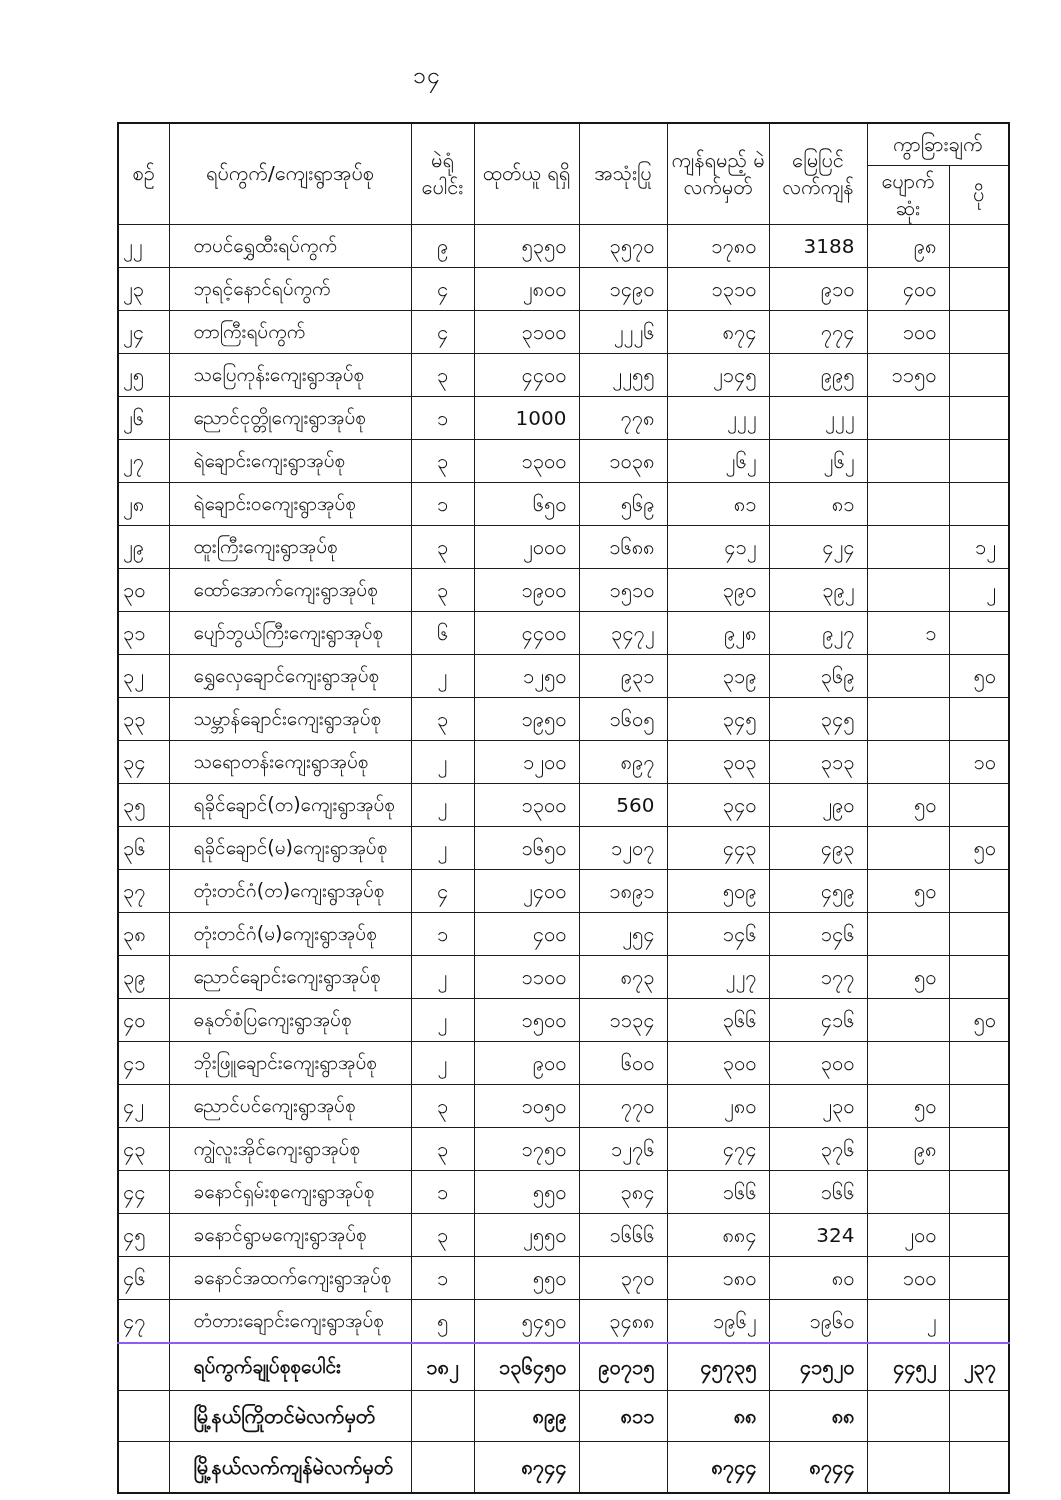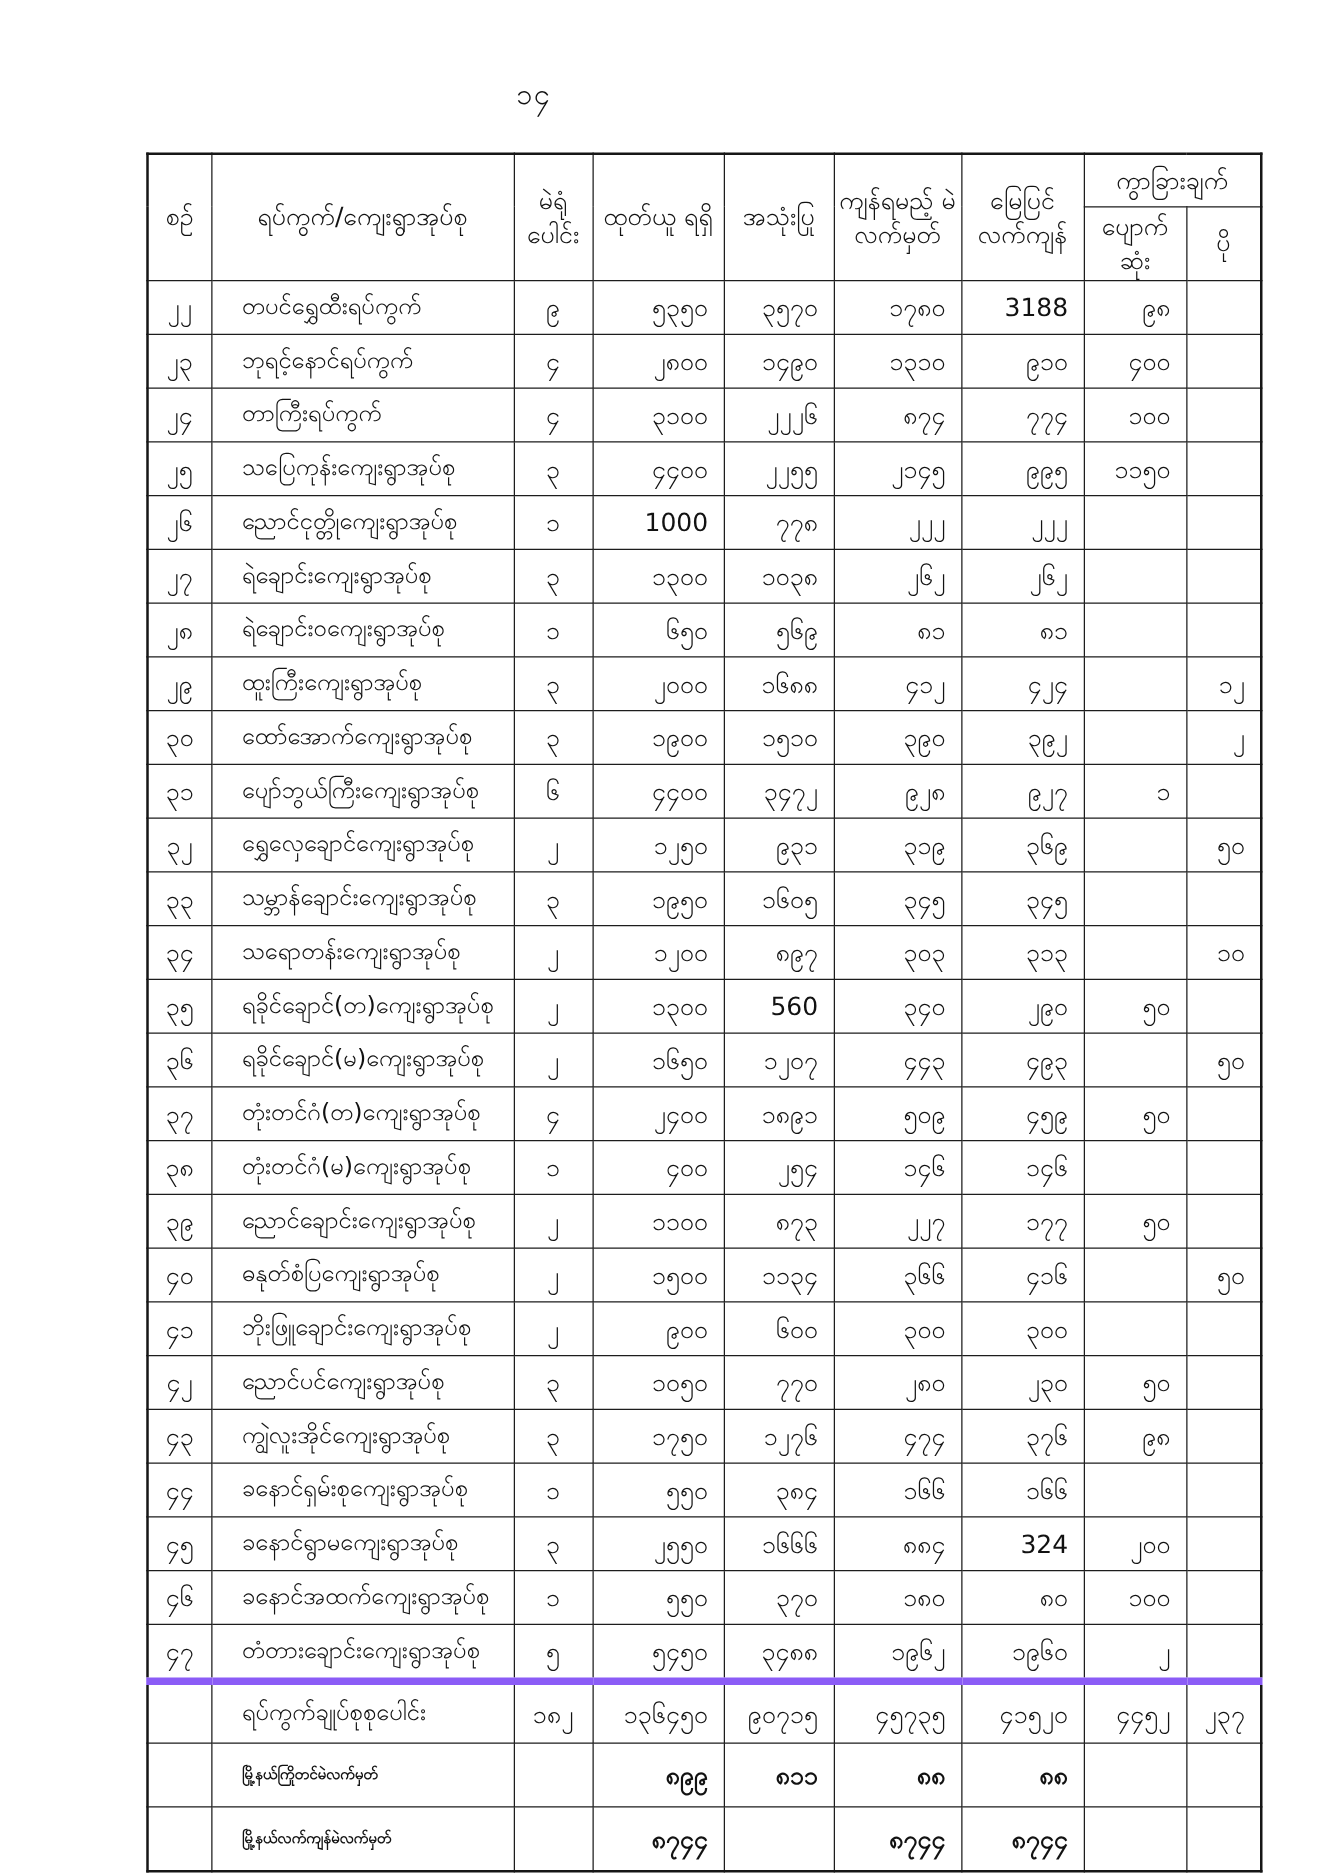--- a/index.html
+++ b/index.html
@@ -50,39 +50,39 @@
   }
   thead tr.group-row { height: 42px; }
   thead tr.sub-row   { height: 58px; }
   tbody td {
     font-size: 20px;
     height: 40px;
     vertical-align: middle;
     padding: 1px 4px;
     line-height: 1.2;
   }
-  tbody td:nth-child(1) { text-align: center; }
+  tbody td:nth-child(1) { }
   tbody td:nth-child(2) { text-align: left;  padding-left: 24px; font-size: 19px; }
   tbody td:nth-child(3) { text-align: center; }
   tbody td:nth-child(4),
   tbody td:nth-child(5),
   tbody td:nth-child(6),
   tbody td:nth-child(7),
   tbody td:nth-child(8),
   tbody td:nth-child(9) { text-align: right; padding-right: 12px; }
   tr.total-row td {
-    font-weight: normal;
-    border-top: 6px solid #8b5cf6;
+    font-weight: bold;
+    border-top: 2px solid #8b5cf6;
     height: 44px;
   }
   tr.township-row td {
     font-weight: bold;
     height: 48px;
   }
-  tr.township-row td:nth-child(2) { font-size: 12px; }
+  tr.township-row td:nth-child(2) { font-size: 20px; }
 </style>
 </head>
 <body>
 
 <div class="page">
   <div class="page-number">၁၄</div>
 
   <table class="ballot-table">
     <colgroup>
       <col style="width:51px">

